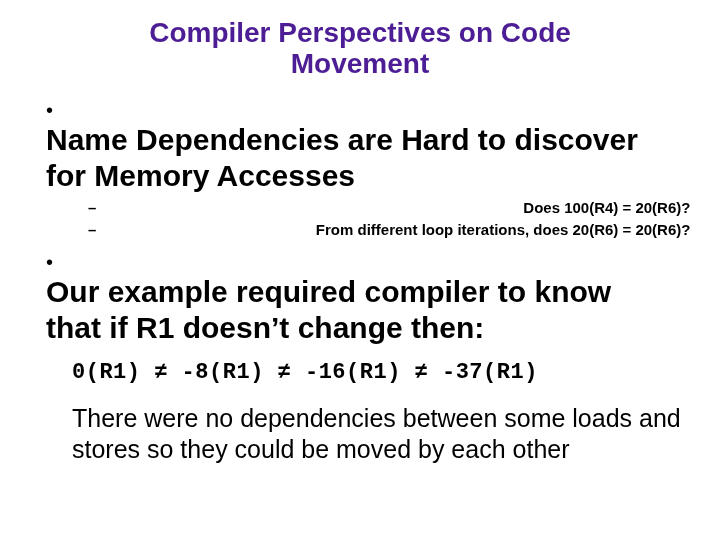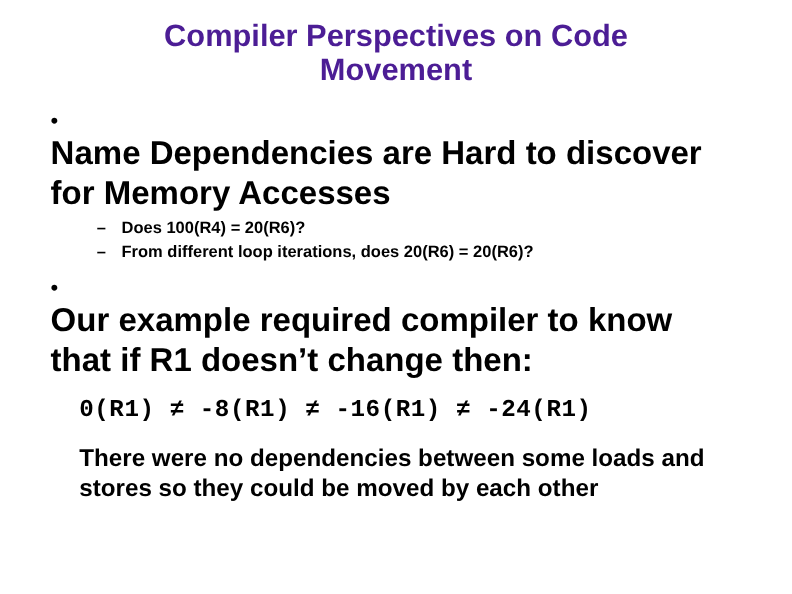--- a/index.html
+++ b/index.html
@@ -5,23 +5,23 @@
   * { margin: 0; padding: 0; box-sizing: border-box; }
   html, body { width: 720px; height: 540px; font-family: "Comic Sans MS", "Comic Sans", cursive, sans-serif; background: #fff; color: #000; }
   .slide { width: 720px; height: 540px; padding: 18px 28px 18px 28px; position: relative; }
   .title { color: #4c1d95; font-size: 28px; font-weight: bold; text-align: center; margin: 0 auto 18px auto; line-height: 1.1; max-width: 520px; }
   .bullet1 { margin: 10px 0 4px 18px; }
   .bullet1 .dot { display: inline-block; vertical-align: top; width: 22px; font-size: 20px; line-height: 24px; }
   .bullet1 .text { display: inline-block; vertical-align: top; width: 620px; font-size: 30px; font-weight: bold; line-height: 1.2; }
   .sub-group { margin: 4px 0 10px 60px; }
   .bullet2 { margin: 2px 0; }
   .bullet2 .dash { display: inline-block; vertical-align: top; width: 18px; font-size: 15px; font-weight: bold; line-height: 20px; }
-  .bullet2 .text { display: inline-block; vertical-align: top; width: 580px; font-size: 15px; font-weight: bold; line-height: 1.3; }
+  .bullet2 .text { display: inline-block; vertical-align: top; width: 580px; font-size: 15px; font-weight: bold; line-height: 1.3; text-align: right; }
   .mono { font-family: "Courier New", Courier, monospace; font-size: 22px; font-weight: bold; margin: 14px 0 18px 44px; letter-spacing: 0.5px; }
-  .para { margin: 6px 0 0 44px; font-size: 22px; font-weight: bold; line-height: 1.25; width: 630px; }
+  .para { margin: 6px 0 0 44px; font-size: 25px; font-weight: normal; line-height: 1.25; width: 630px; }
 </style>
 </head>
 <body>
 
 <div class="slide">
 
   <div class="title">Compiler Perspectives on Code Movement</div>
 
   <div class="bullet1">
     <span class="dot">•</span>
@@ -37,17 +37,17 @@
       <span class="dash">–</span>
       <span class="text">From different loop iterations, does 20(R6) = 20(R6)?</span>
     </div>
   </div>
 
   <div class="bullet1">
     <span class="dot">•</span>
     <span class="text">Our example required compiler to know that if R1 doesn’t change then:</span>
   </div>
 
-  <div class="mono">0(R1) ≠ -8(R1) ≠ -16(R1) ≠ -24(R1)</div>
+  <div class="mono">0(R1) ≠ -8(R1) ≠ -16(R1) ≠ -37(R1)</div>
 
   <div class="para">There were no dependencies between some loads and stores so they could be moved by each other</div>
 
 </div>
 
 </body></html>

